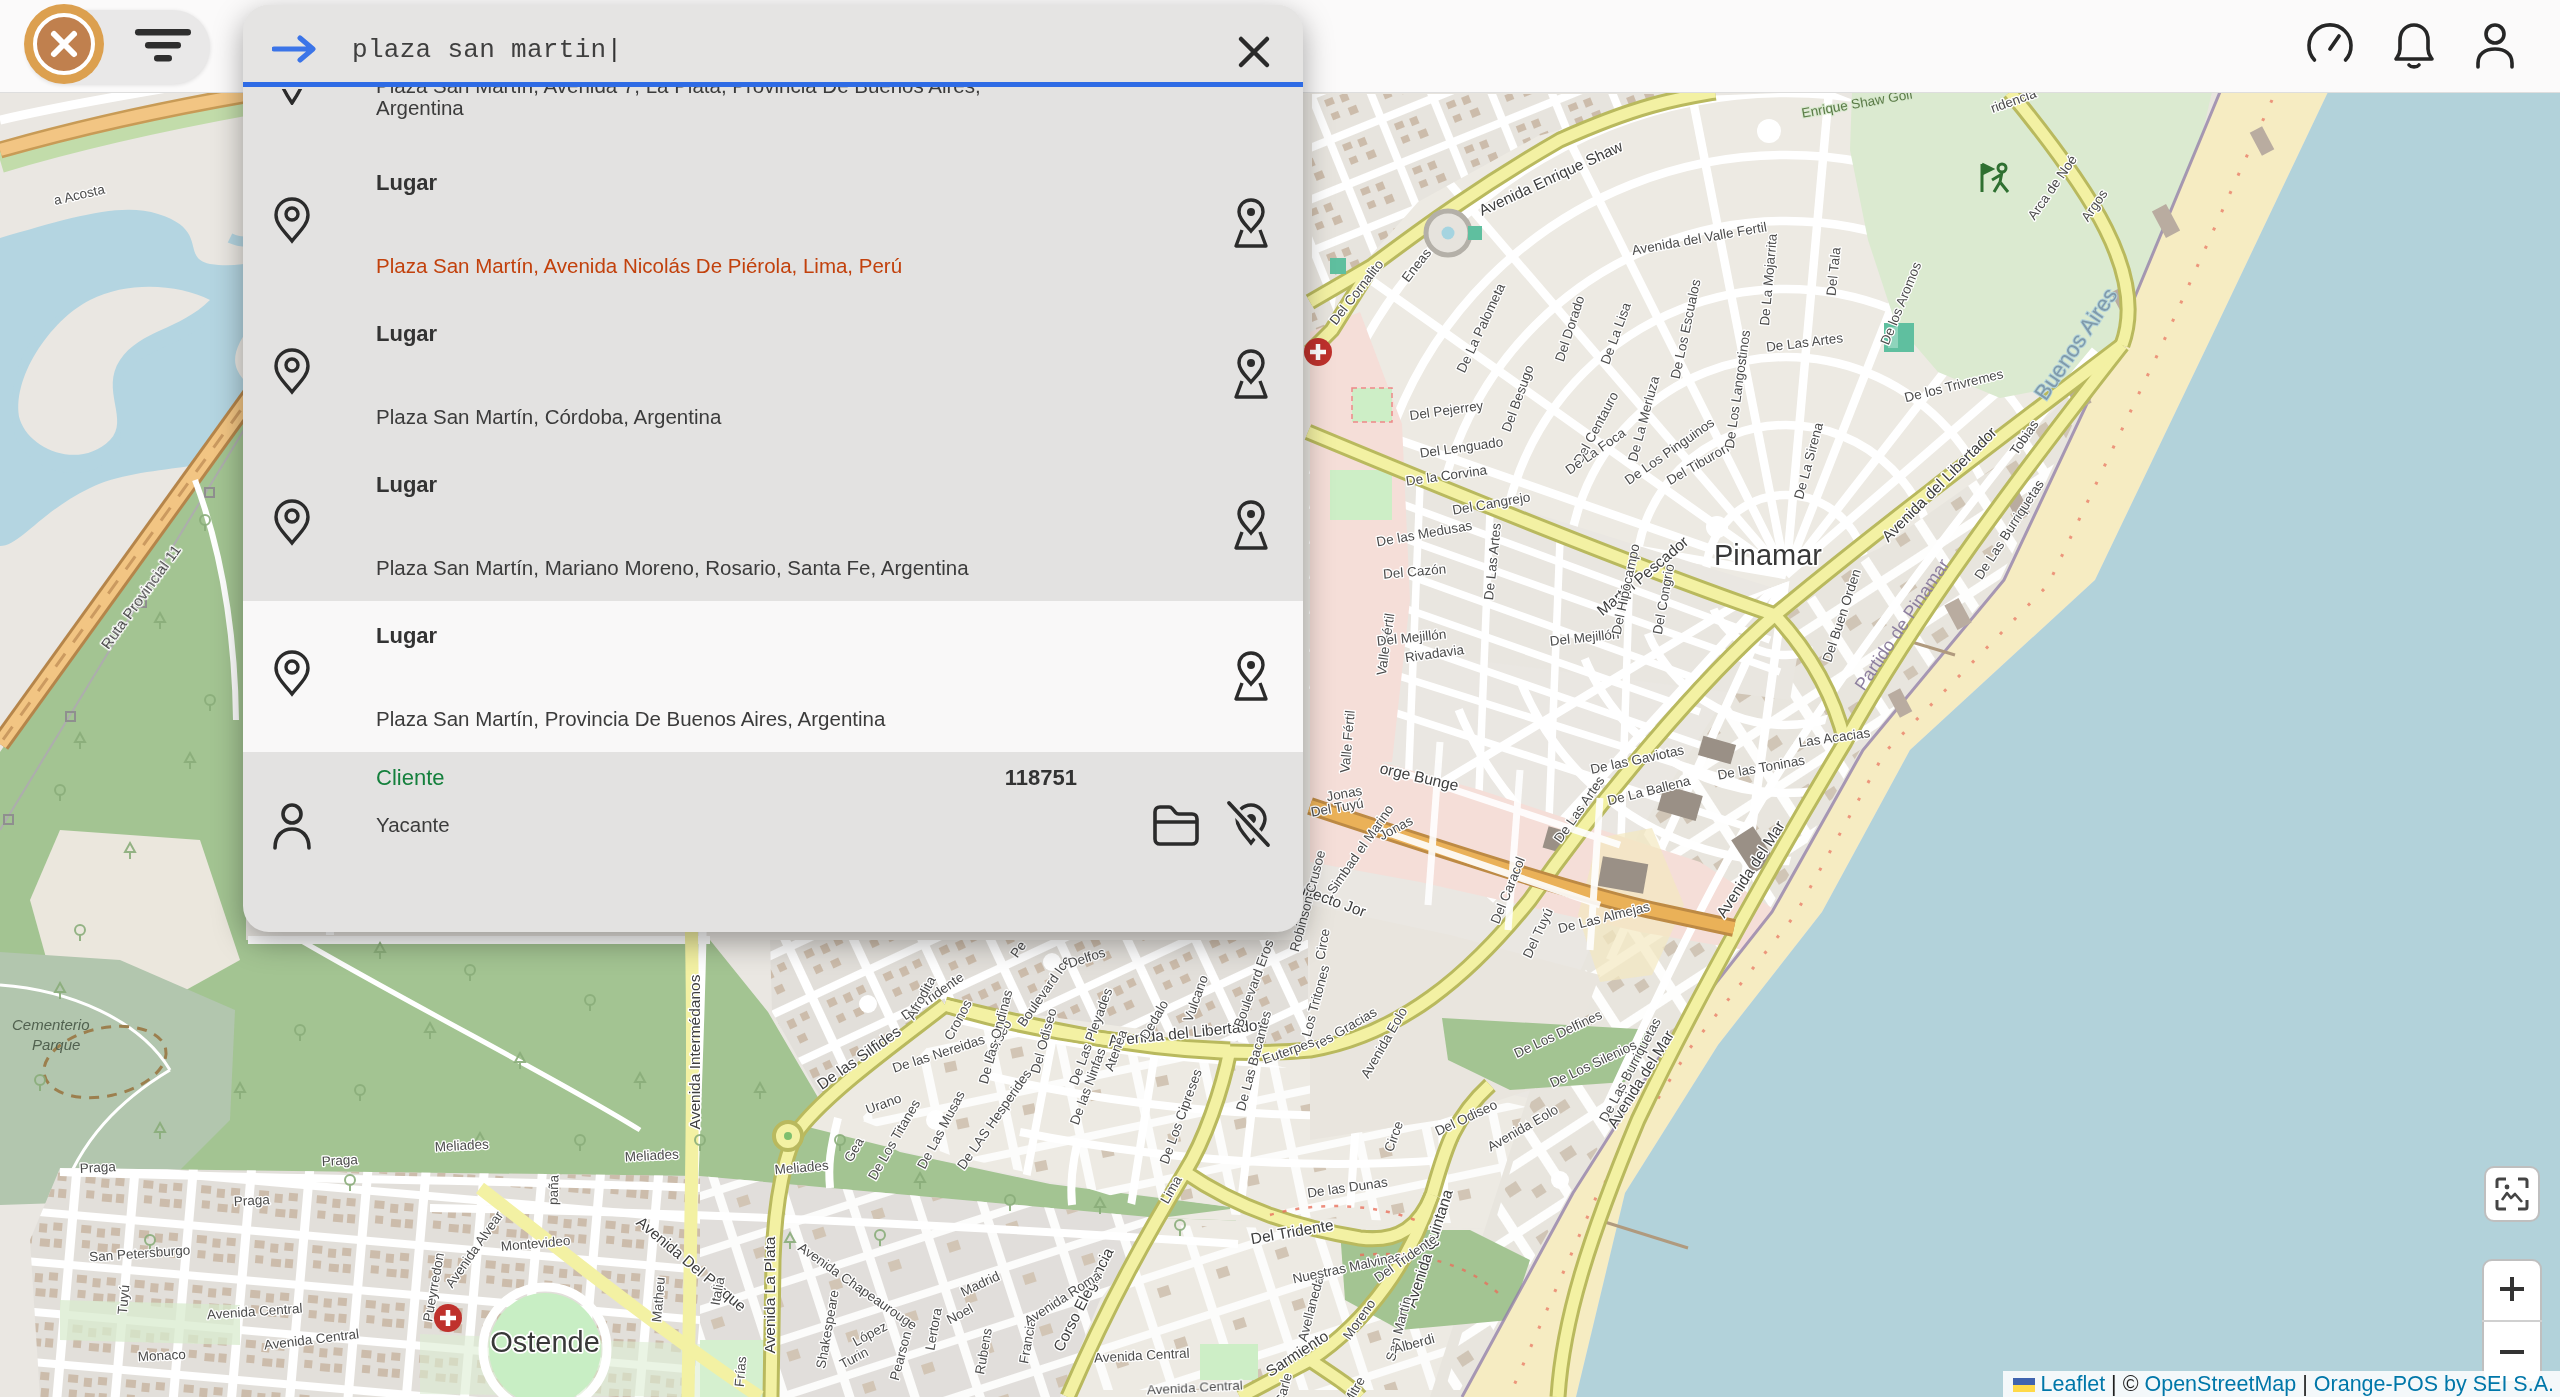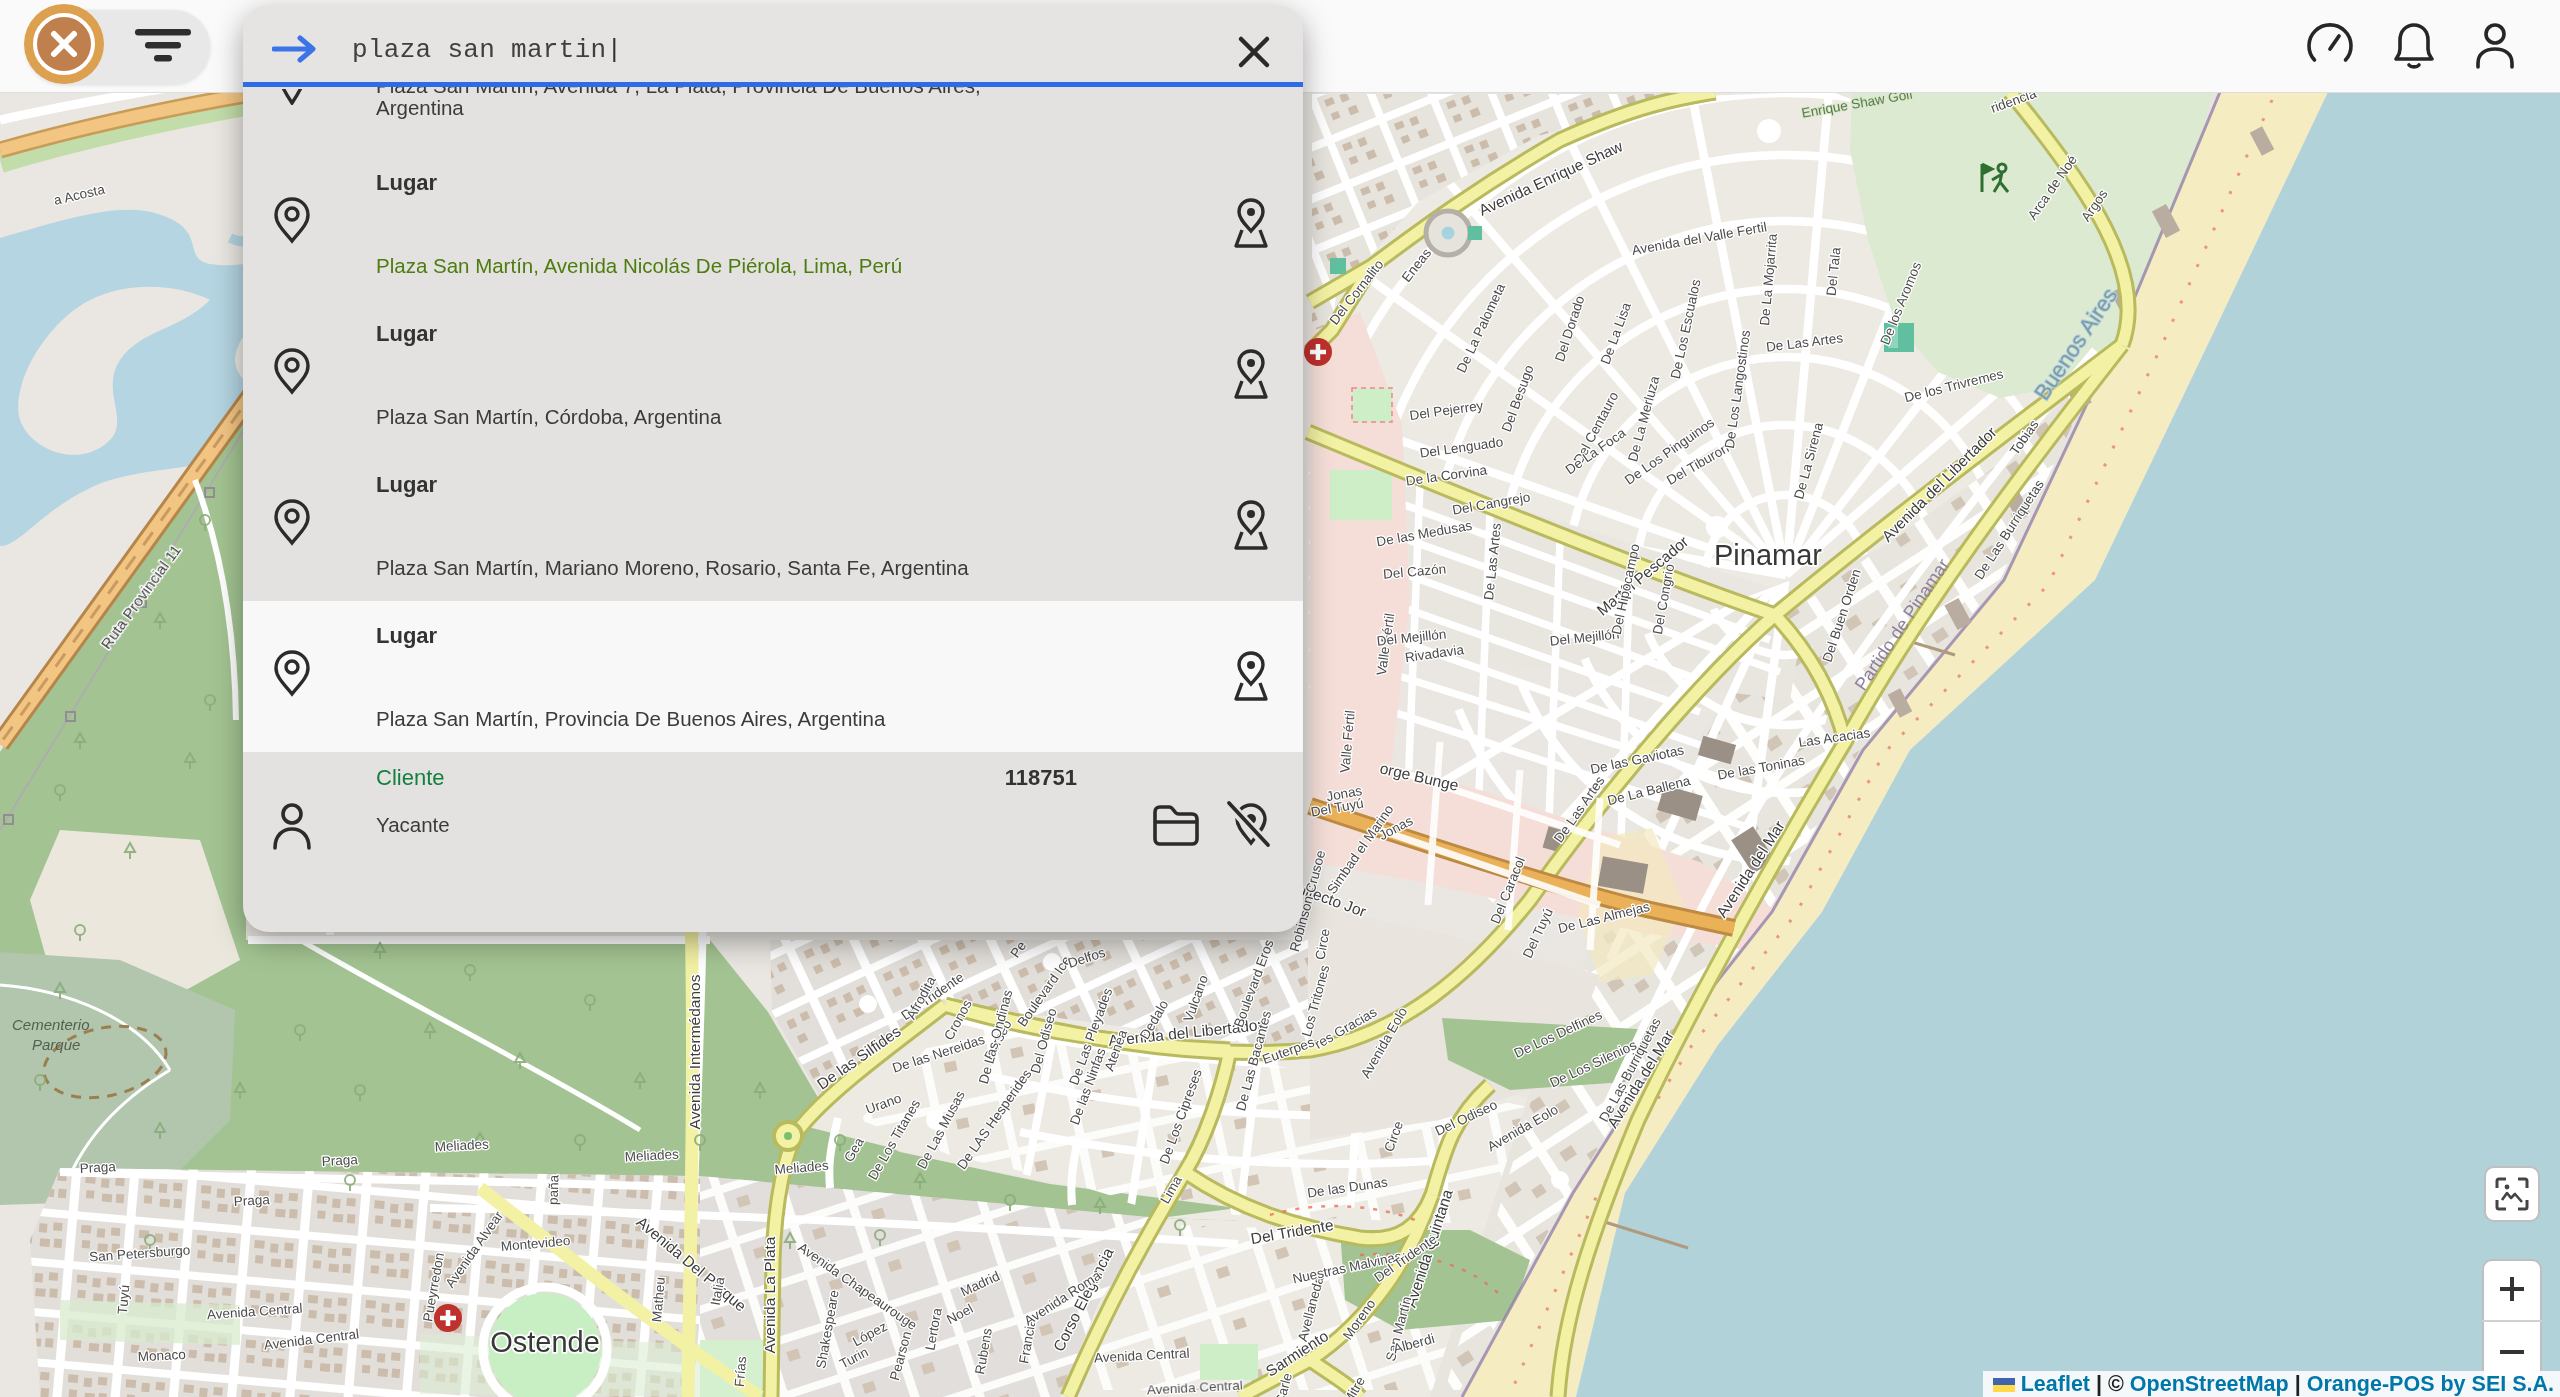--- a/index.html
+++ b/index.html
@@ -564,21 +564,21 @@
   <div style="position:absolute;left:0;top:77px;width:100%;height:5px;background:#2e6be5;z-index:3;"></div>
 
   <div style="position:absolute;left:133px;top:70px;width:860px;font-size:20.5px;color:#3b3b3b;line-height:22px;">Plaza San Martín, Avenida 7, La Plata, Provincia De Buenos Aires,<br>Argentina</div>
   <svg style="position:absolute;left:36px;top:84px;" width="26" height="16" viewBox="0 0 26 16">
       <path d="M2,-6 C5,2 9,8 13,14 C17,8 21,2 24,-6" fill="none" stroke="#2b2b2b" stroke-width="3.4"></path>
     </svg>
 
   <div style="position:absolute;left:0;top:596px;width:100%;height:151px;background:#f9f8f8;"></div>
 
   <div style="position:absolute;left:133px;top:165px;font-size:22px;font-weight:bold;color:#333;">Lugar</div>
-  <div style="position:absolute;left:133px;top:249px;font-size:20.5px;color:#4d7c0f;">Plaza San Martín, Avenida Nicolás De Piérola, Lima, Perú</div>
+  <div style="position:absolute;left:133px;top:249px;font-size:20.5px;color:#c2410c;">Plaza San Martín, Avenida Nicolás De Piérola, Lima, Perú</div>
   <div style="position:absolute;left:133px;top:316px;font-size:22px;font-weight:bold;color:#333;">Lugar</div>
   <div style="position:absolute;left:133px;top:400px;font-size:20.5px;color:#3b3b3b;">Plaza San Martín, Córdoba, Argentina</div>
   <div style="position:absolute;left:133px;top:467px;font-size:22px;font-weight:bold;color:#333;">Lugar</div>
   <div style="position:absolute;left:133px;top:551px;font-size:20.5px;color:#3b3b3b;">Plaza San Martín, Mariano Moreno, Rosario, Santa Fe, Argentina</div>
   <div style="position:absolute;left:133px;top:618px;font-size:22px;font-weight:bold;color:#333;">Lugar</div>
   <div style="position:absolute;left:133px;top:702px;font-size:20.5px;color:#3b3b3b;">Plaza San Martín, Provincia De Buenos Aires, Argentina</div>
 
   <div style="position:absolute;left:133px;top:760px;font-size:22px;font-weight:normal;color:#15803d;">Cliente</div>
   <div style="position:absolute;left:634px;top:760px;width:200px;text-align:right;font-size:22px;font-weight:bold;color:#333;">118751</div>
   <div style="position:absolute;left:133px;top:808px;font-size:20.5px;color:#3b3b3b;">Yacante</div>
@@ -662,16 +662,16 @@
 </svg>
 <div style="position:absolute;left:2482px;top:1259px;width:60px;height:124px;background:#ffffff;border-radius:10px;border:2px solid rgba(0,0,0,0.25);box-sizing:border-box;"></div>
 <div style="position:absolute;left:2482px;top:1320px;width:60px;height:2px;background:#d0d0d0;"></div>
 <svg style="position:absolute;left:2496px;top:1273px;" width="32" height="32" viewBox="0 0 32 32">
     <path d="M16,4 L16,28 M4,16 L28,16" stroke="#333" stroke-width="4"></path>
   </svg>
 <svg style="position:absolute;left:2496px;top:1336px;" width="32" height="32" viewBox="0 0 32 32">
     <path d="M4,16 L28,16" stroke="#333" stroke-width="4"></path>
   </svg>
 
-<div style="position:absolute;right:0;bottom:0;height:26px;background:rgba(255,255,255,0.85);padding:0 6px 0 10px;font-size:21.5px;line-height:26px;color:#1f1f1f;white-space:nowrap;font-weight:bold;">
+<div style="position:absolute;right:0;bottom:0;height:26px;background:rgba(255,255,255,0.85);padding:0 6px 0 10px;font-size:21.5px;line-height:26px;color:#1f1f1f;white-space:nowrap;">
   <span style="display:inline-block;width:22px;height:14px;vertical-align:-1px;background:linear-gradient(#4063ae 50%,#ffd948 50%);"></span>
   <span style="color:#0077a9;"> Leaflet</span> | © <span style="color:#0077a9;">OpenStreetMap</span> | <span style="color:#0077a9;">Orange-POS by SEI S.A.</span>
 </div>
 
 </body></html>

